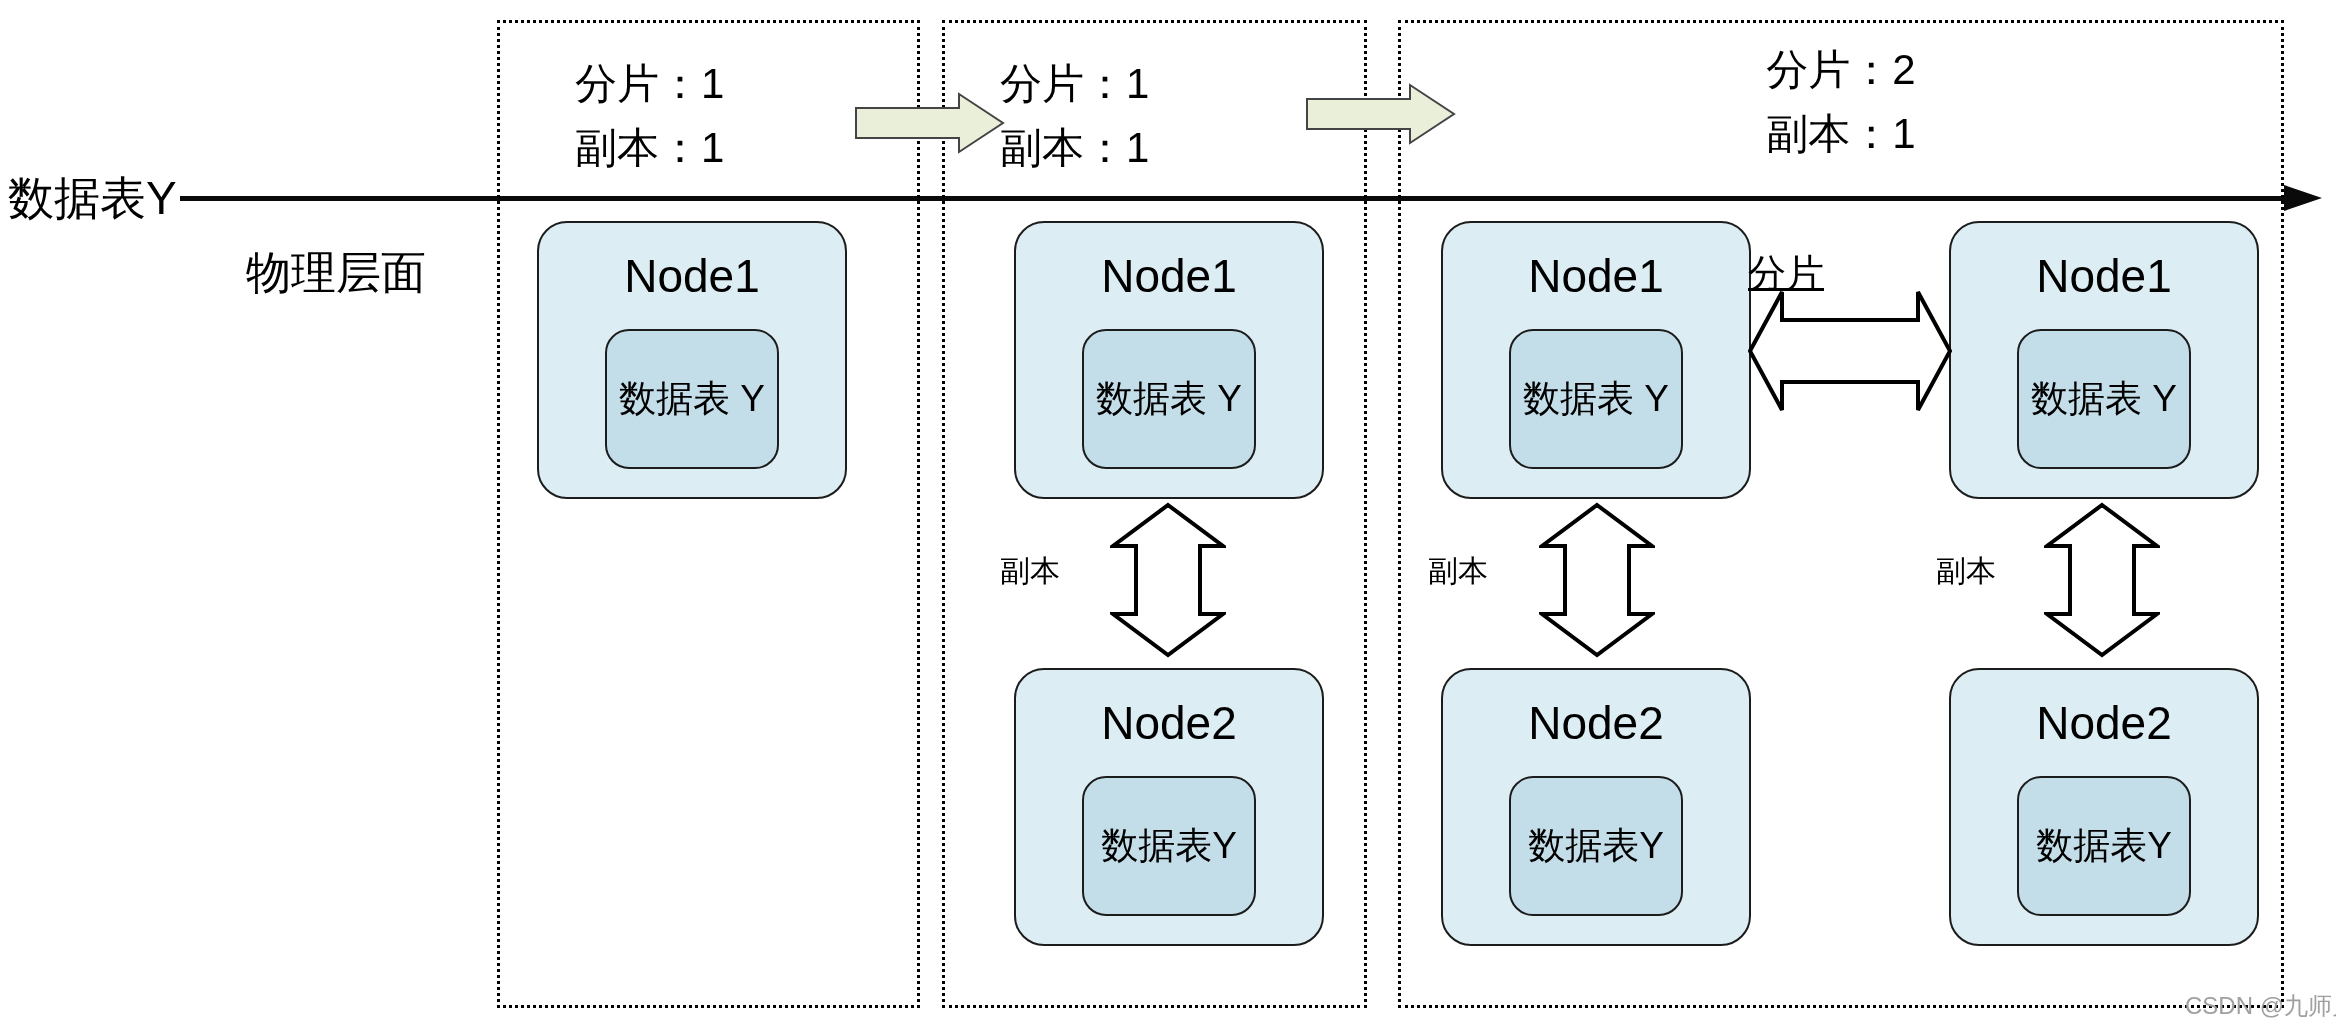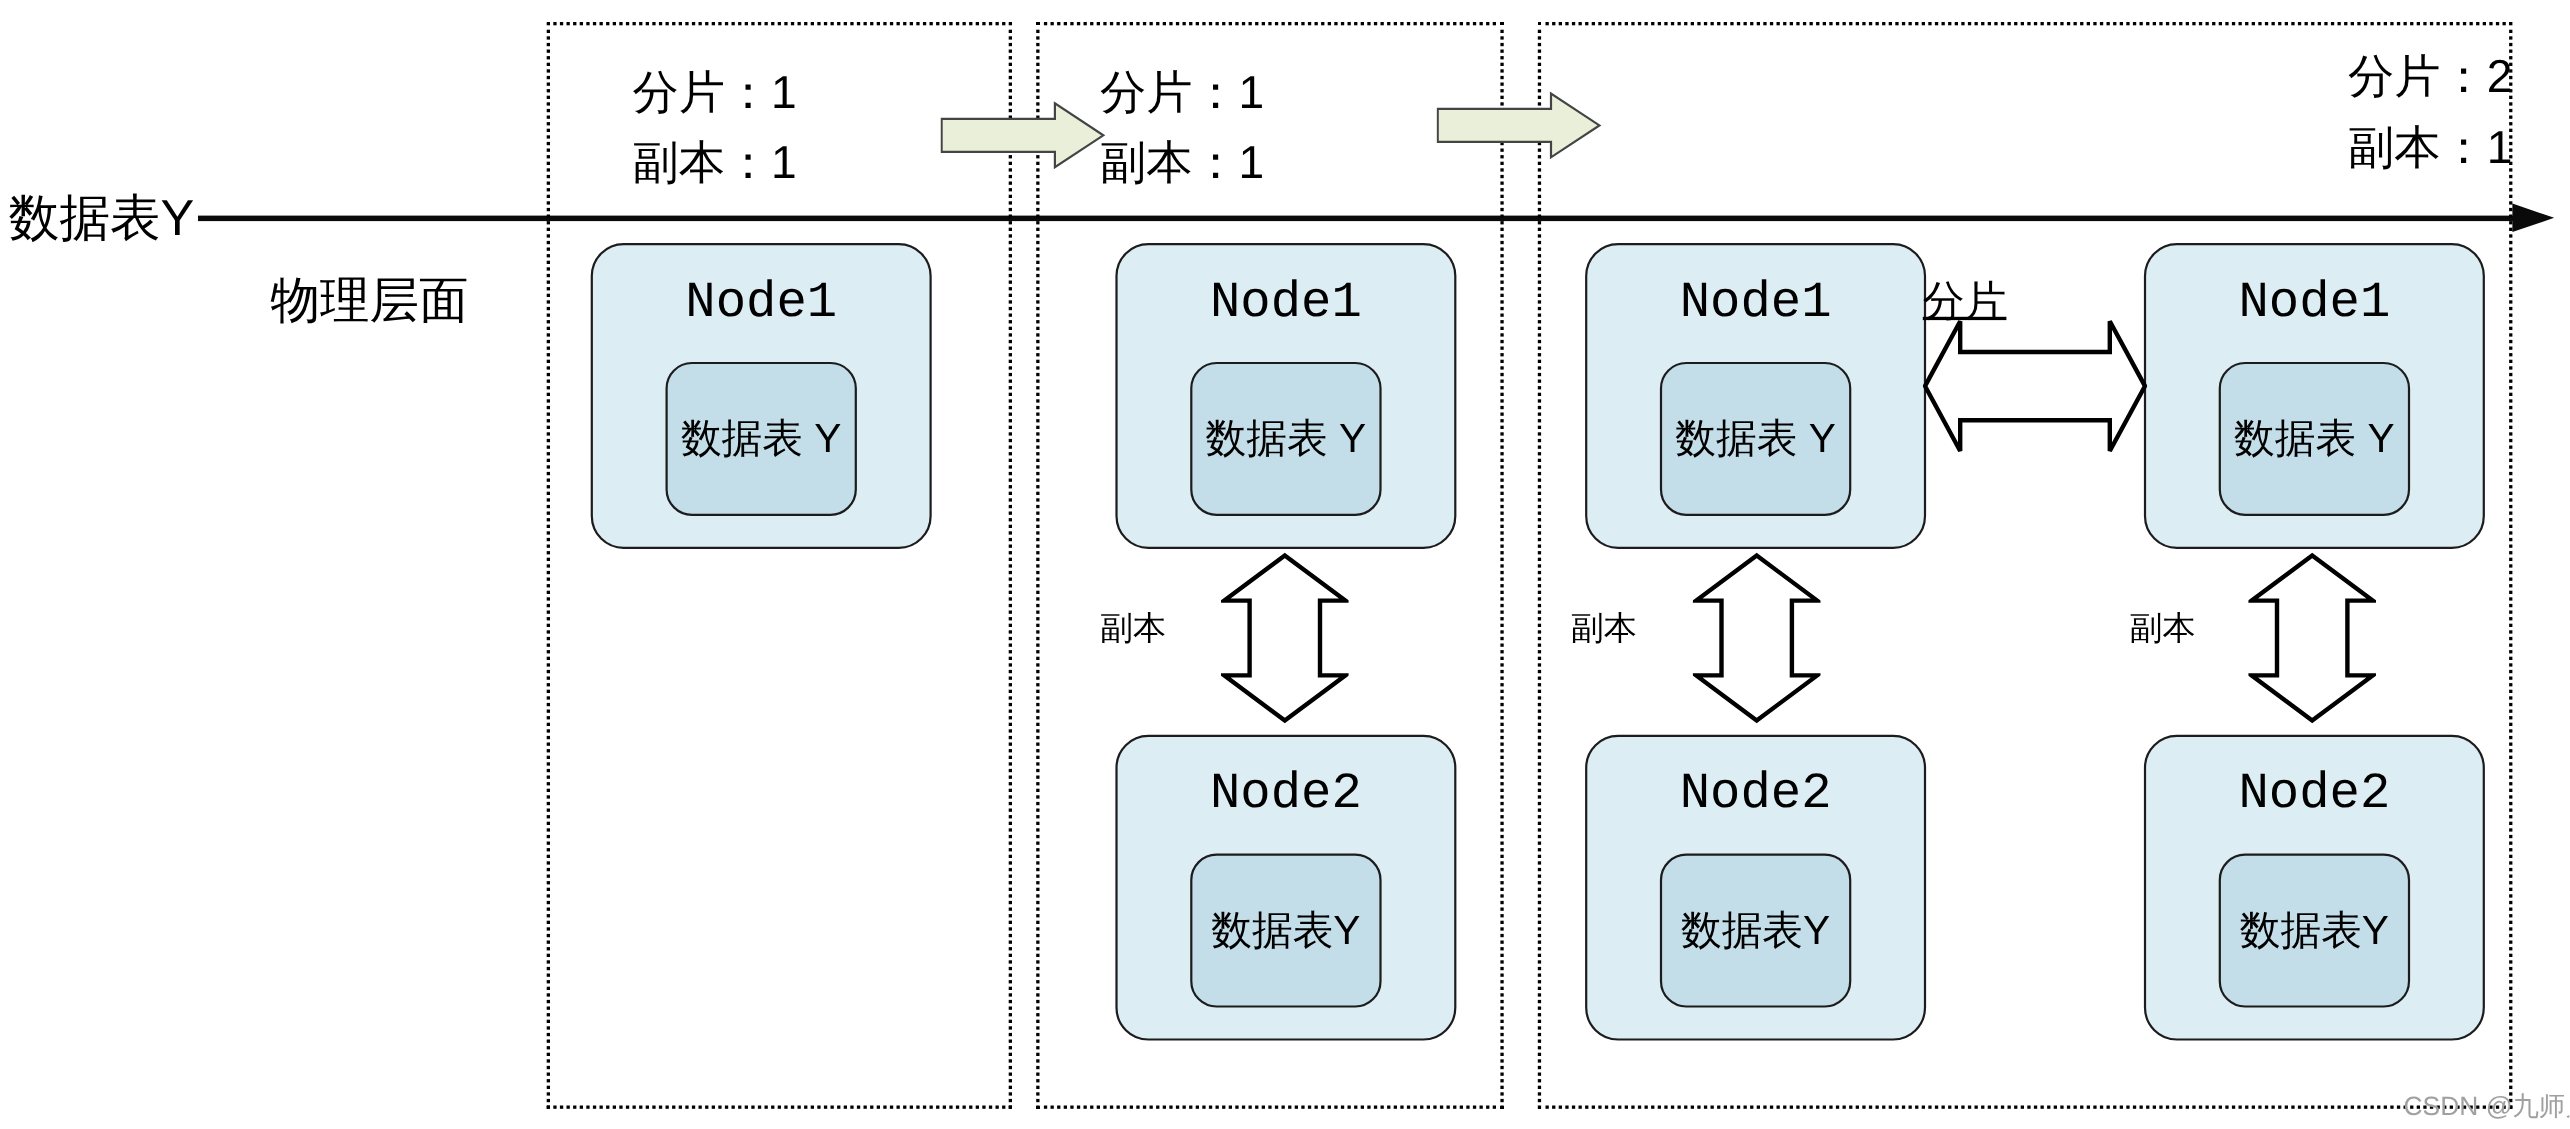--- a/index.html
+++ b/index.html
@@ -19,31 +19,31 @@
   
   .panel{position:absolute;top:20px;height:988px;border:3px dotted #000;box-sizing:border-box;background:transparent;}
   .panel-1{left:497px;width:423px;}
   .panel-2{left:942px;width:425px;}
   .panel-3{left:1398px;width:886px;}
 
   
   .stage-header{position:absolute;font-size:42px;line-height:64px;white-space:nowrap;}
   .hdr-1{left:575px;top:52px;}
   .hdr-2{left:1000px;top:52px;}
-  .hdr-3{left:1398px;top:38px;width:886px;text-align:right;}
+  .hdr-3{left:1398px;top:38px;width:886px;text-align:center;}
 
   
   .trans-arrow{position:absolute;width:150px;height:62px;}
   .trans-1{left:855px;top:92px;}
   .trans-2{left:1306px;top:83px;}
 
   
   .node{position:absolute;width:310px;height:278px;background:#dcedf3;border:2px solid #1c1c1c;
     border-radius:30px;box-sizing:border-box;}
-  .node-title{text-align:center;font-size:46px;margin-top:26px;font-family:Liberation Mono, monospace;}
+  .node-title{text-align:center;font-size:46px;margin-top:26px;}
   .table-box{position:absolute;left:50%;transform:translateX(-50%);top:106px;width:174px;height:140px;
     background:#c3dee9;border:2px solid #1c1c1c;border-radius:24px;box-sizing:border-box;
     display:flex;align-items:center;justify-content:center;font-size:37px;white-space:nowrap;}
   .pos-n1 {left:537px; top:221px;}
   .pos-n2a{left:1014px;top:221px;}
   .pos-n2b{left:1014px;top:668px;}
   .pos-n3a{left:1441px;top:221px;}
   .pos-n3b{left:1441px;top:668px;}
   .pos-n3c{left:1949px;top:221px;}
   .pos-n3d{left:1949px;top:668px;}

